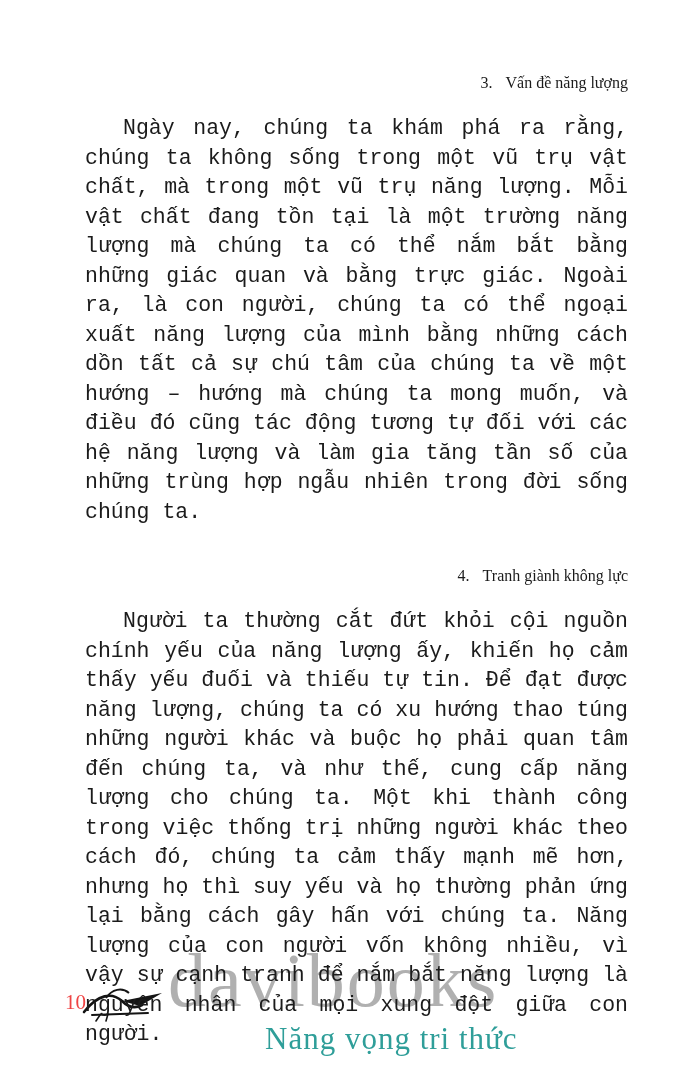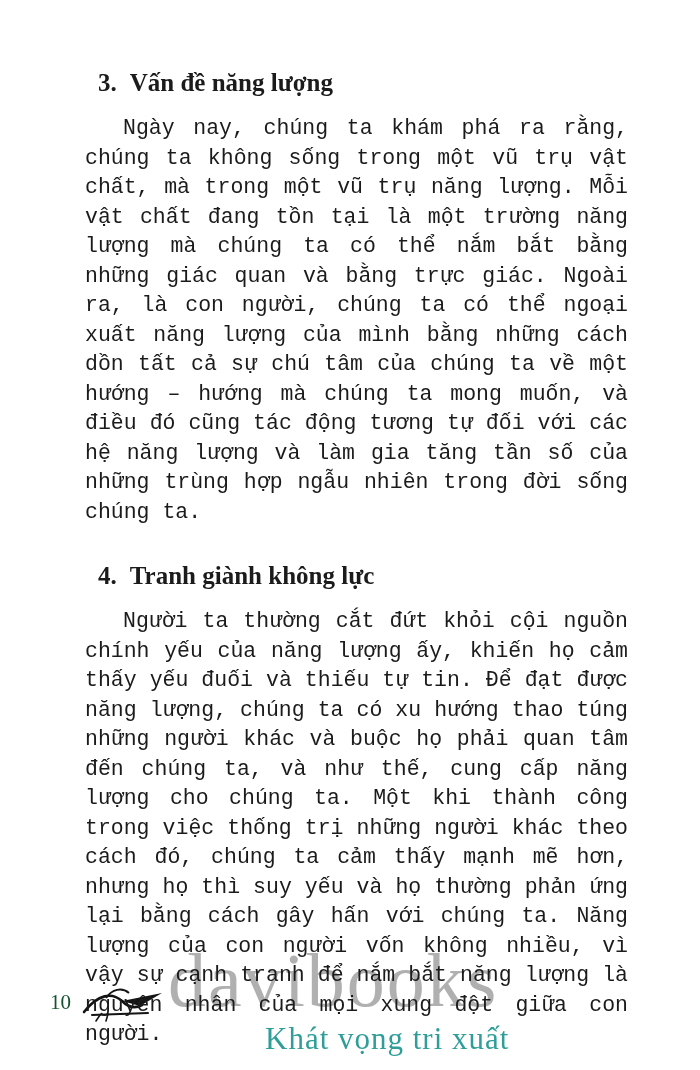--- a/index.html
+++ b/index.html
@@ -17,26 +17,26 @@
     left: 85px;
     top: 68px;
     width: 543px;
     z-index: 2;
     color: #1b1b1b;
     font-size: 21.5px;
     line-height: 29.5px;
     text-align: justify;
   }
   .content section h3 {
-    font-size: 25px;
-    font-weight: bold;
+    font-size: 16px;
+    font-weight: normal;
     line-height: 30px;
     margin: 34px 0 16px 0;
     padding-left: 13px;
-    text-align: left;
+    text-align: right;
   }
   .content section:first-child h3 { margin-top: 0; }
   .content h3 .sec-num { display: inline-block; margin-right: 13px; }
   .content p {
     text-indent: 38px;
     margin: 0;
     font-family: Liberation Mono, monospace;
   }
   
   .watermark-layer {
@@ -66,43 +66,43 @@
     line-height: 34px;
     letter-spacing: 1px;
   }
   .wm-logo {
     position: absolute;
     left: 78px;
     top: 980px;
   }
   .page-number {
     position: absolute;
-    left: 50px;
+    left: 65px;
     top: 990px;
     z-index: 2;
     font-family: "Liberation Serif", serif;
     font-size: 21px;
-    color: #14532d;
+    color: #ef4444;
   }
 </style>
 </head>
 <body>
 
 <div class="page">
 
   <div class="watermark-layer">
     <svg class="wm-logo" width="92" height="42" viewBox="0 0 92 42" aria-hidden="true">
       <path d="M6 32 C 20 14, 34 12, 44 21 C 50 27, 57 29, 64 25" fill="none" stroke="#141414" stroke-width="2.6" stroke-linecap="round"></path>
       <path d="M44 21 L 84 13 L 62 26 Z" fill="#141414"></path>
       <path d="M28 18 C 34 9, 44 7, 51 13" fill="none" stroke="#141414" stroke-width="2"></path>
       <path d="M14 35 L 70 33" fill="none" stroke="#141414" stroke-width="2" stroke-linecap="round"></path>
       <path d="M22 35 L 18 41 M30 34 L 28 41" fill="none" stroke="#141414" stroke-width="1.6" stroke-linecap="round"></path>
     </svg>
     <span class="wm-brand" style="color: rgb(163, 163, 163);">davibooks</span>
-    <span class="wm-slogan" style="color: rgb(47, 158, 153);">Khát vọng tri xuất</span>
+    <span class="wm-slogan" style="color: rgb(47, 158, 153);">Năng vọng tri thức</span>
   </div>
 
   <div class="content">
 
     <section>
       <h3>
         <span class="sec-num">3.</span><span>Vấn đề năng lượng</span>
       </h3>
       <p>Ngày nay, chúng ta khám phá ra rằng, chúng ta không sống trong một vũ trụ vật chất, mà trong một vũ trụ năng lượng. Mỗi vật chất đang tồn tại là một trường năng lượng mà chúng ta có thể nắm bắt bằng những giác quan và bằng trực giác. Ngoài ra, là con người, chúng ta có thể ngoại xuất năng lượng của mình bằng những cách dồn tất cả sự chú tâm của chúng ta về một hướng – hướng mà chúng ta mong muốn, và điều đó cũng tác động tương tự đối với các hệ năng lượng và làm gia tăng tần số của những trùng hợp ngẫu nhiên trong đời sống chúng ta.</p>
     </section>

